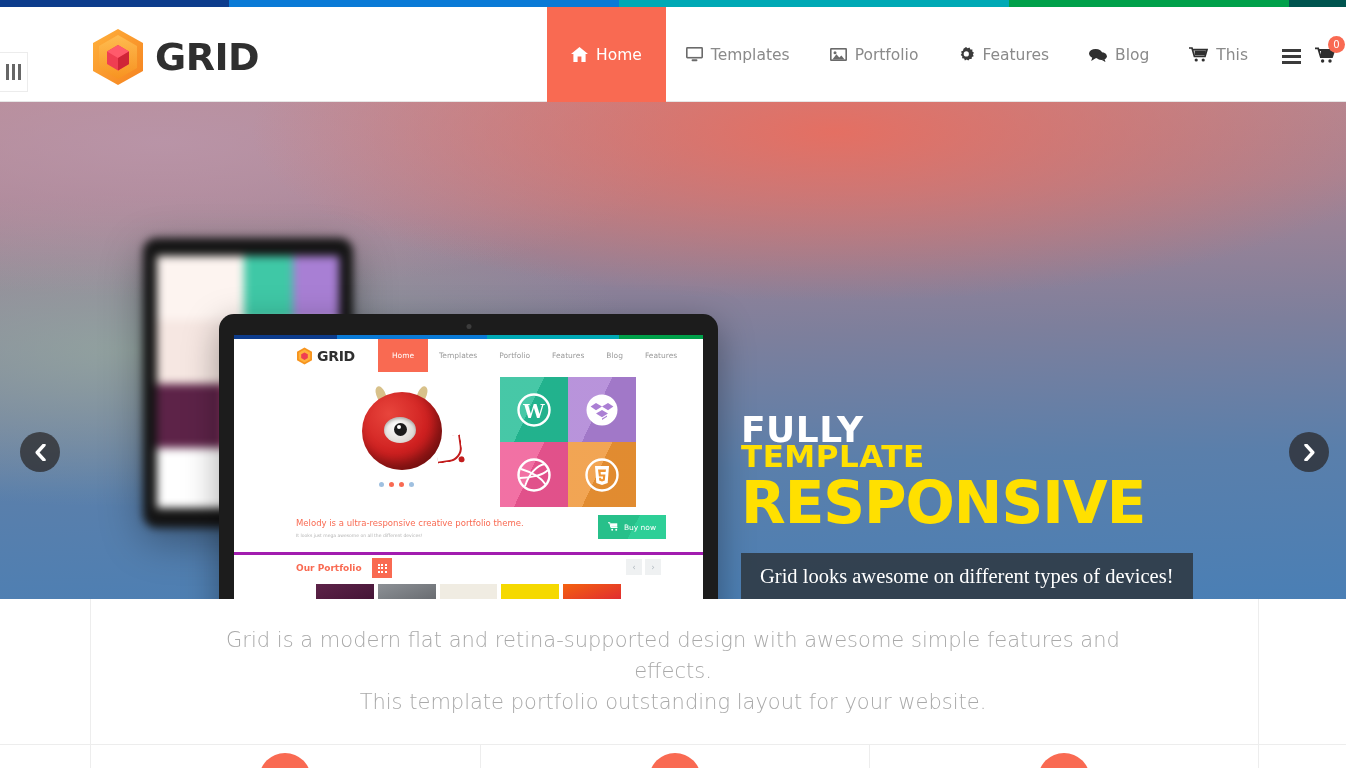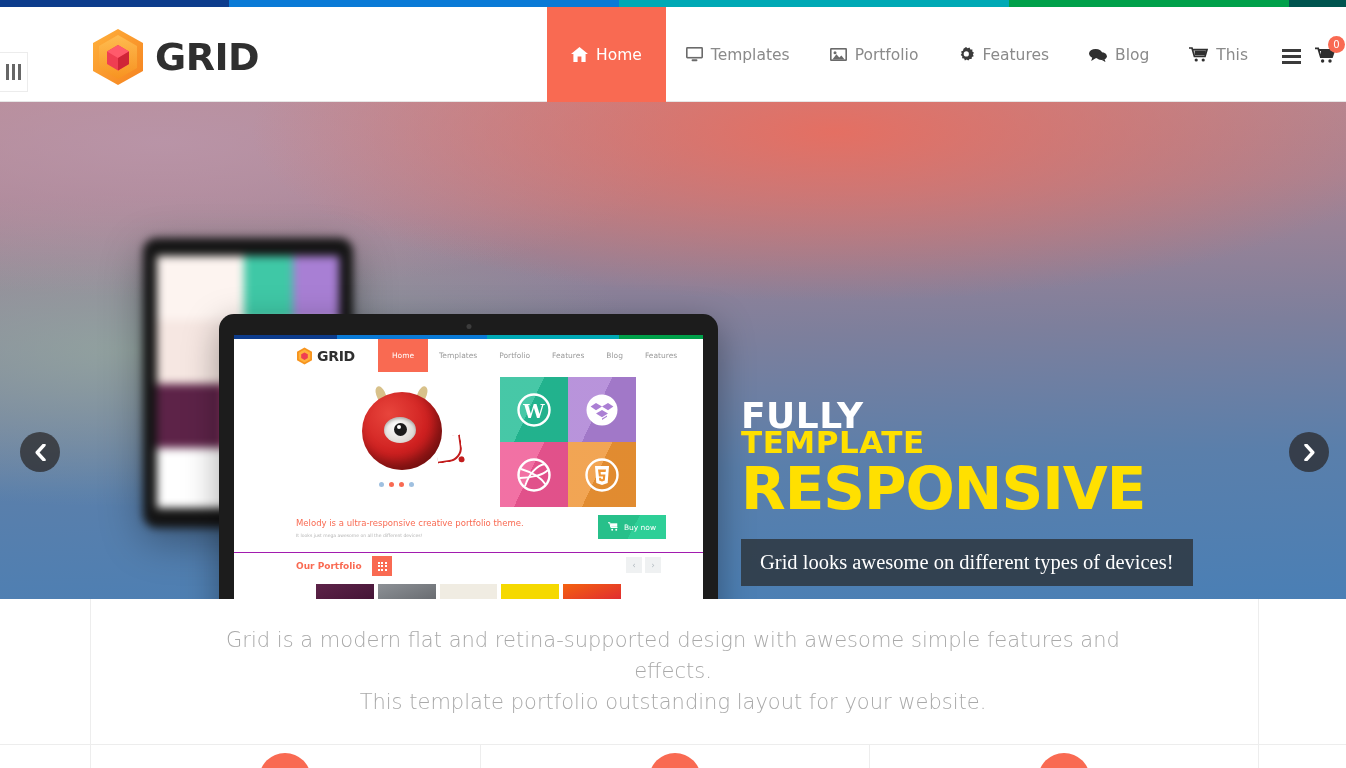--- a/index.html
+++ b/index.html
@@ -187,21 +187,21 @@
     font-family:"DejaVu Sans", sans-serif;
   }
   #buynow {
     position:absolute; right:37px; top:3px; width:68px; height:24px;
     background:linear-gradient(118deg,#27c08a 0%,#27c08a 52%,#2ecf97 52%,#2ecf97 100%);
     display:flex; align-items:center; justify-content:center; gap:5px;
     color:#fff; font-size:7.5px; cursor:pointer;
     font-family:"DejaVu Sans", sans-serif;
   }
 
-  .mini-port { height:32px; background:#fff; position:relative; border-top:1px solid #a21caf;}
+  .mini-port { height:32px; background:#fff; position:relative; border-top:3px solid #a21caf;}
   .port-t { position:absolute; left:62px; top:8px; font-size:9px; color:#f96a52; font-weight:bold;
             font-family:"DejaVu Sans", sans-serif; }
   #grid-btn {
     position:absolute; left:138px; top:3px; width:20px; height:20px;
     background:#f96a52; display:flex; align-items:center; justify-content:center;
     cursor:pointer;
   }
   #grid-btn .g { display:grid; grid-template-columns:repeat(3,2px); gap:1.5px; }
   #grid-btn .g i { display:block; width:2px; height:2px; background:#fff; }
   .port-arrows { position:absolute; right:42px; top:4px; display:flex; gap:3px; }
@@ -217,21 +217,21 @@
   
   .sl-arrow {
     position:absolute; top:330px; width:40px; height:40px; border-radius:50%;
     background:rgba(40,38,38,0.72); cursor:pointer;
     display:flex; align-items:center; justify-content:center;
   }
   #sl-prev { left:20px; }
   #sl-next { right:17px; }
 
   
-  #herocopy { position:absolute; left:741px; top:296px; }
+  #herocopy { position:absolute; left:741px; top:310px; }
   #h-fully {
     font-size:36px; font-weight:bold; color:#fff; letter-spacing:0.5px;
     line-height:1; font-family:"DejaVu Sans", sans-serif;
   }
   #h-resp {
     font-size:58px; font-weight:bold; color:#ffe000; letter-spacing:-1px;
     line-height:0.98; margin-top:4px; font-family:"DejaVu Sans", sans-serif;
   }
   #h-tmpl {
     font-size:31px; font-weight:bold; color:#ffe000; letter-spacing:0.5px;

